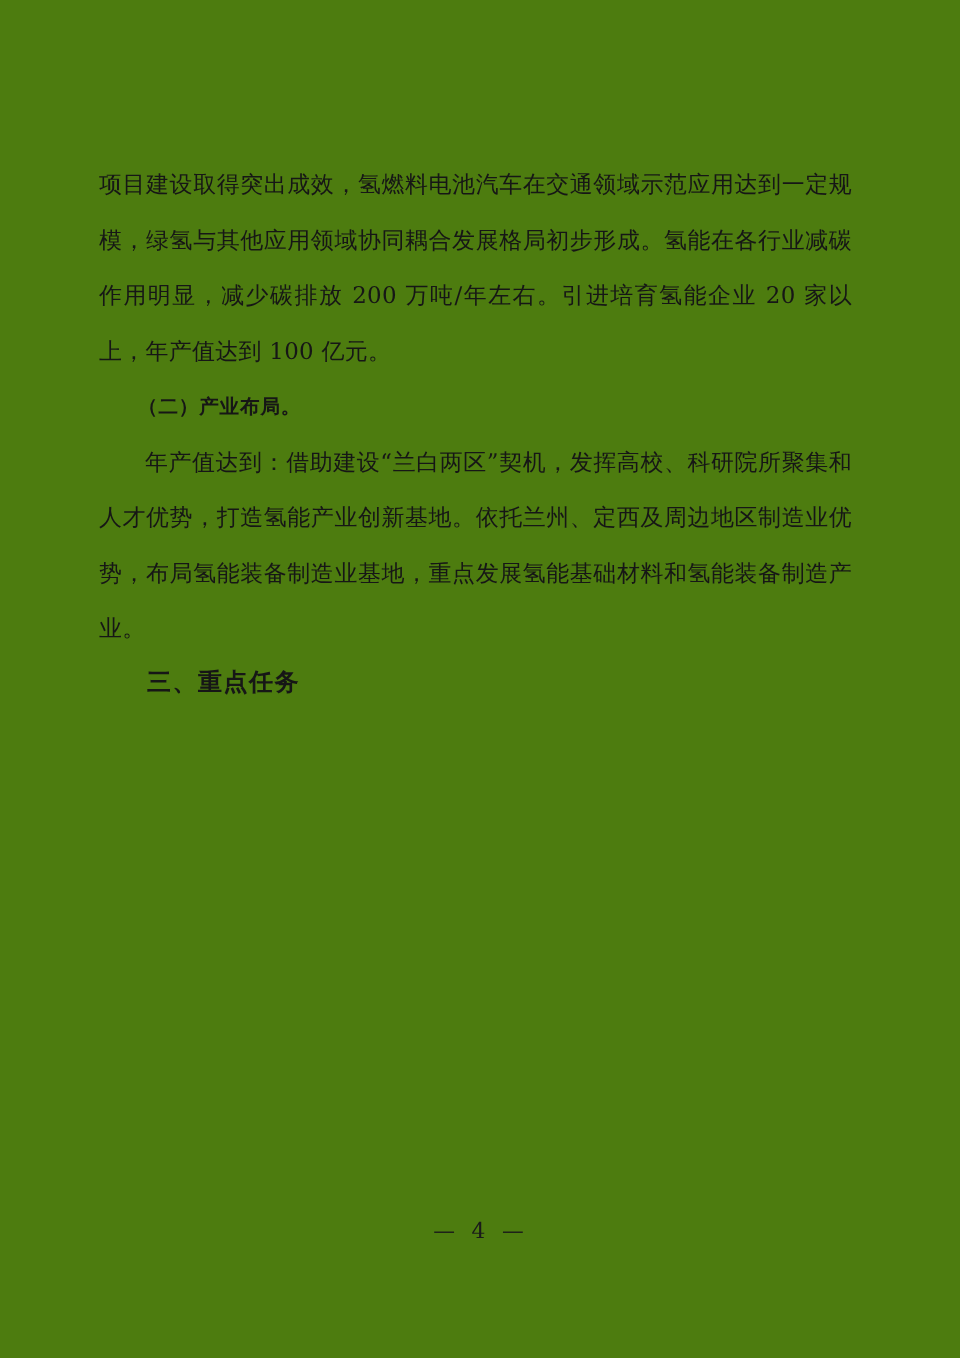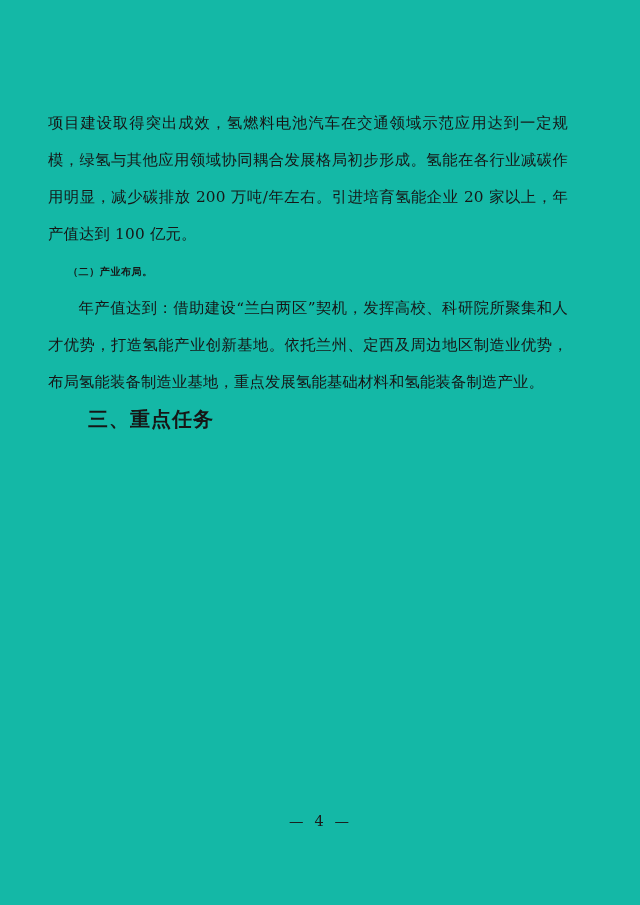--- a/index.html
+++ b/index.html
@@ -12,50 +12,50 @@
     background: #ffffff;
     font-family: "DejaVu Serif", serif;
     color: #1a1a1a;
     overflow: hidden;
   }
   .page {
     position: relative;
     width: 640px;
     height: 905px;
     box-sizing: border-box;
-    padding: 105px 72px 0 48px;
-    background: #14b8a6;
+    padding: 105px 72px 0 66px;
+    background: #4d7c0f;
   }
   .doc-body {
     font-size: 15.3px;
     line-height: 37px;
     text-align: justify;
     text-justify: inter-ideograph;
     letter-spacing: 0.2px;
     color: #161616;
   }
   .para {
     margin: 0;
     text-indent: 2em;
     white-space: normal;
   }
   .heading {
     margin: 0;
     text-indent: 2em;
     font-weight: bold;
     font-family: "DejaVu Sans", sans-serif;
-    font-size: 10px;
+    font-size: 13px;
     letter-spacing: 0.6px;
   }
   .section-heading {
     margin: 0;
     text-indent: 2em;
     font-weight: bold;
-    font-family: Liberation Sans, sans-serif;
-    font-size: 20px;
+    font-family: Liberation Mono, monospace;
+    font-size: 16px;
     letter-spacing: 1px;
   }
   .page-number {
     position: absolute;
     left: 0;
     right: 0;
     bottom: 76px;
     text-align: center;
     font-size: 14.5px;
     color: #1a1a1a;

